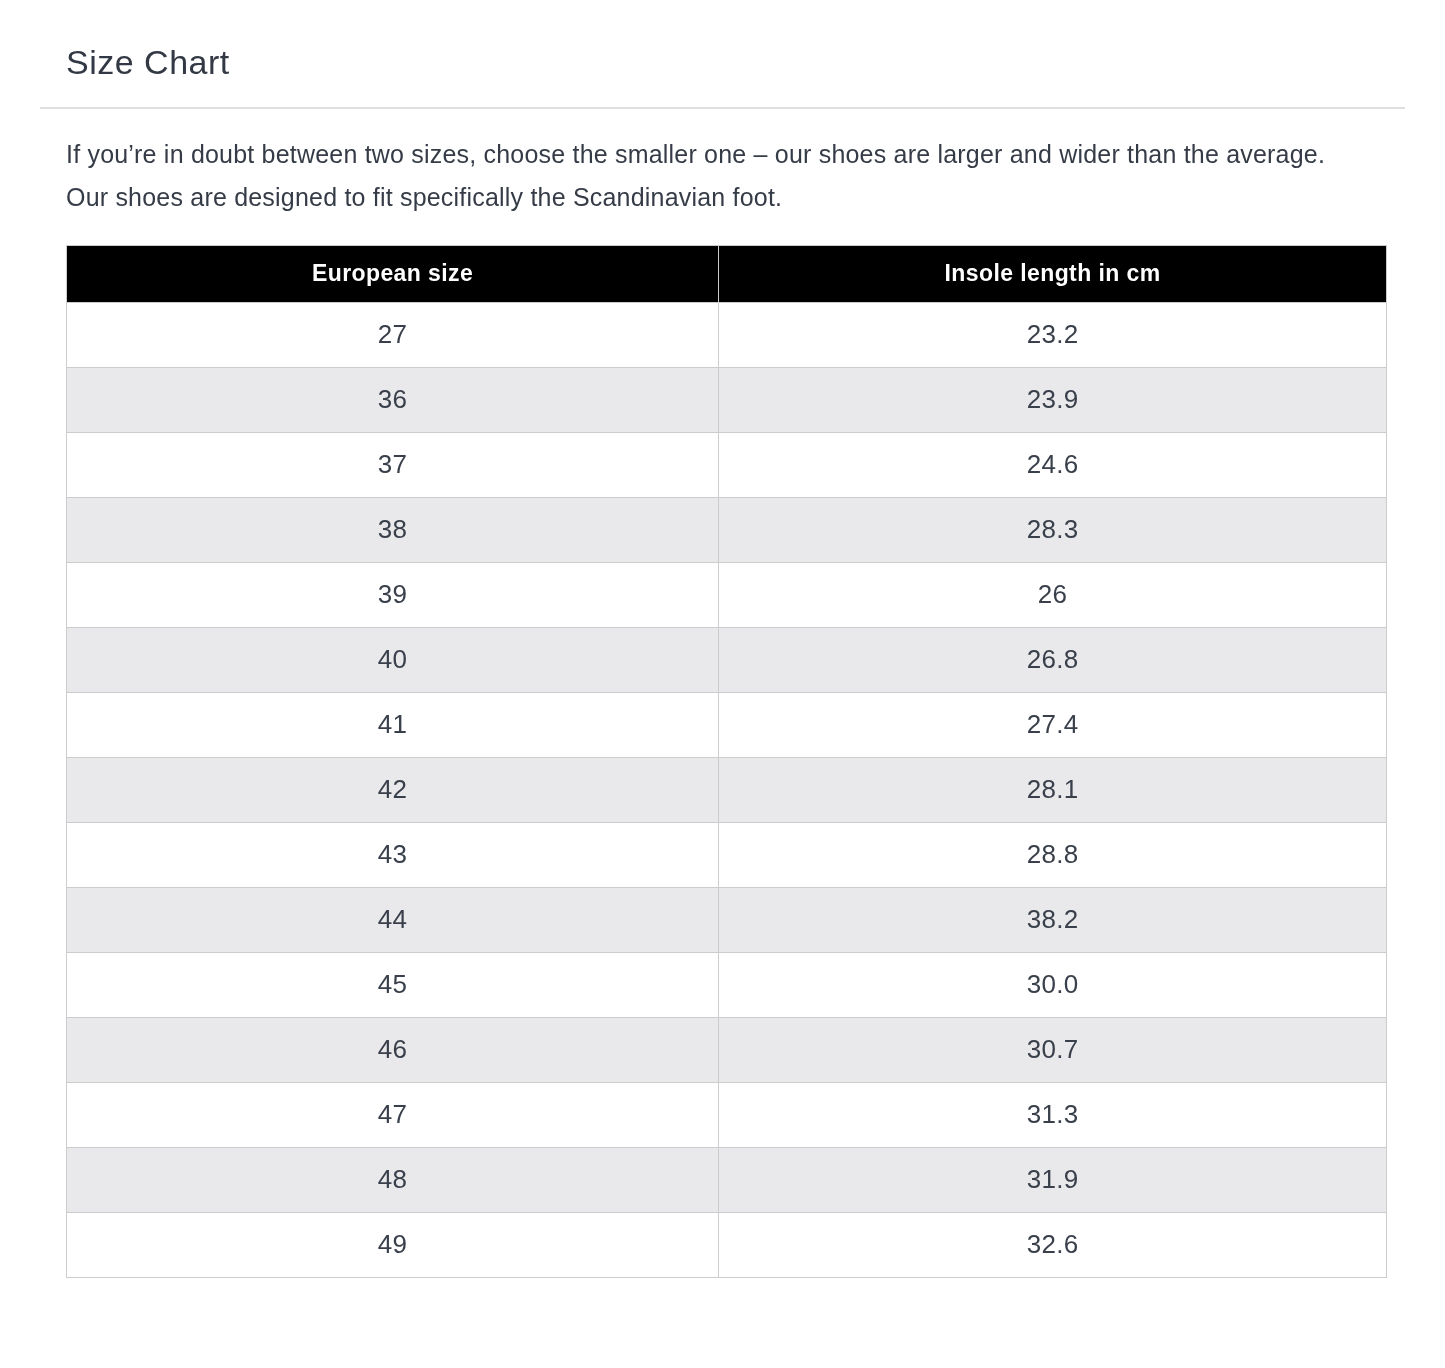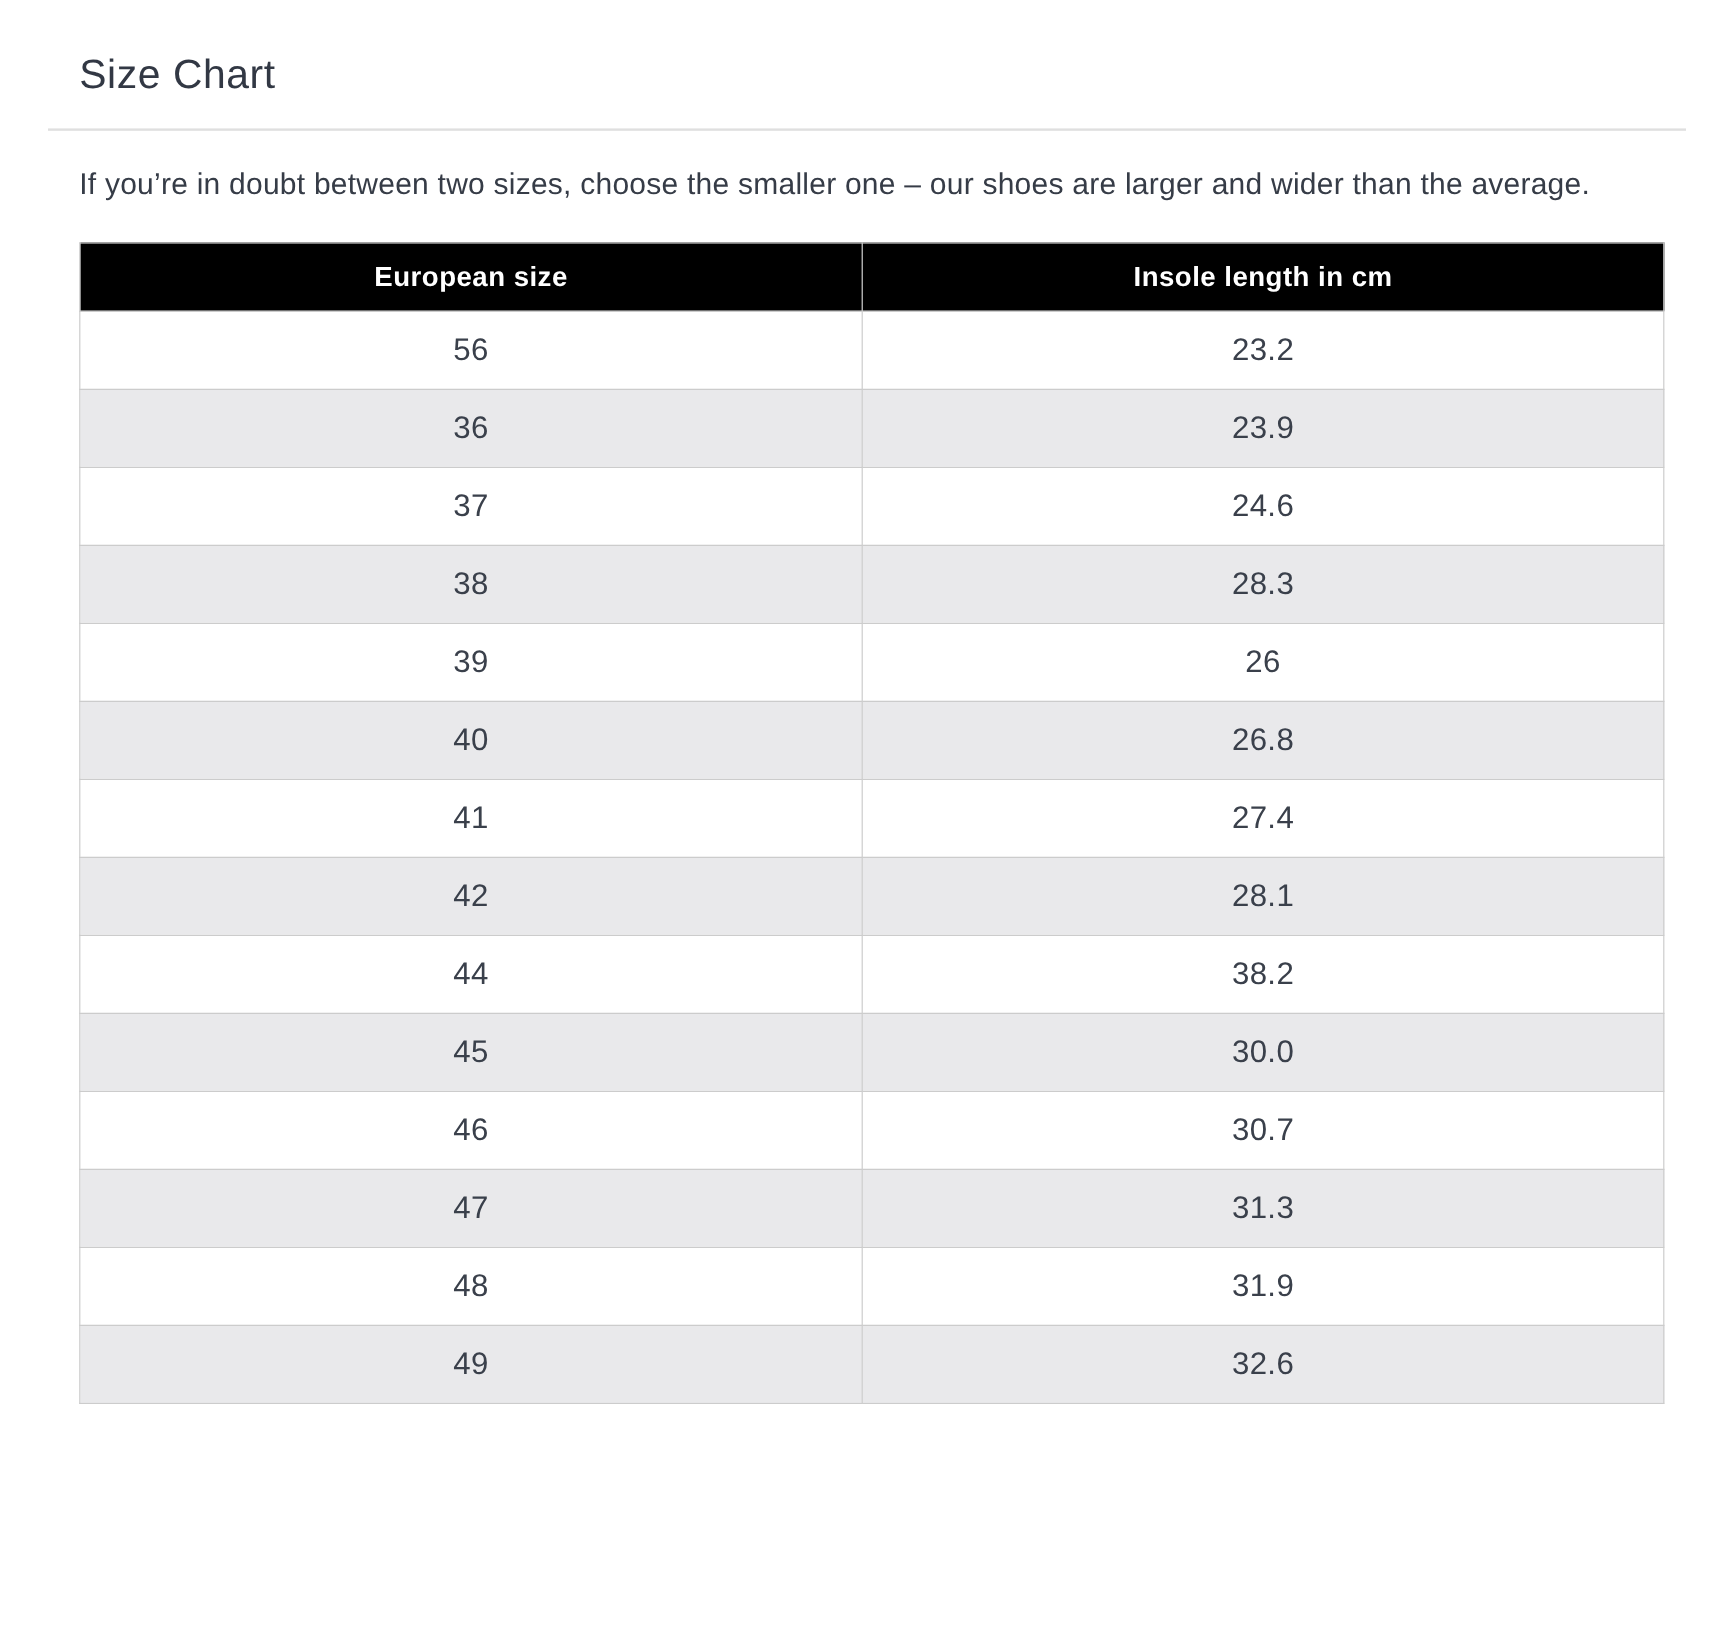--- a/index.html
+++ b/index.html
@@ -80,32 +80,33 @@
 <body>
 
 <div class="page">
 
   <h1 class="title">Size Chart</h1>
 
   <hr class="divider">
 
   <p class="intro">
     <span class="intro-line">If you’re in doubt between two sizes, choose the smaller one – our shoes are larger and wider than the average.</span>
+    <span class="intro-line">Our shoes are designed to fit specifically the Scandinavian foot.</span>
   </p>
 
   <table class="size-table">
     <thead>
       <tr>
         <th>European size</th>
         <th>Insole length in cm</th>
       </tr>
     </thead>
     <tbody>
         <tr>
-          <td>56</td>
+          <td>27</td>
           <td>23.2</td>
         </tr>
         <tr>
           <td>36</td>
           <td>23.9</td>
         </tr>
         <tr>
           <td>37</td>
           <td>24.6</td>
         </tr>
@@ -123,20 +124,24 @@
         </tr>
         <tr>
           <td>41</td>
           <td>27.4</td>
         </tr>
         <tr>
           <td>42</td>
           <td>28.1</td>
         </tr>
         <tr>
+          <td>43</td>
+          <td>28.8</td>
+        </tr>
+        <tr>
           <td>44</td>
           <td>38.2</td>
         </tr>
         <tr>
           <td>45</td>
           <td>30.0</td>
         </tr>
         <tr>
           <td>46</td>
           <td>30.7</td>

